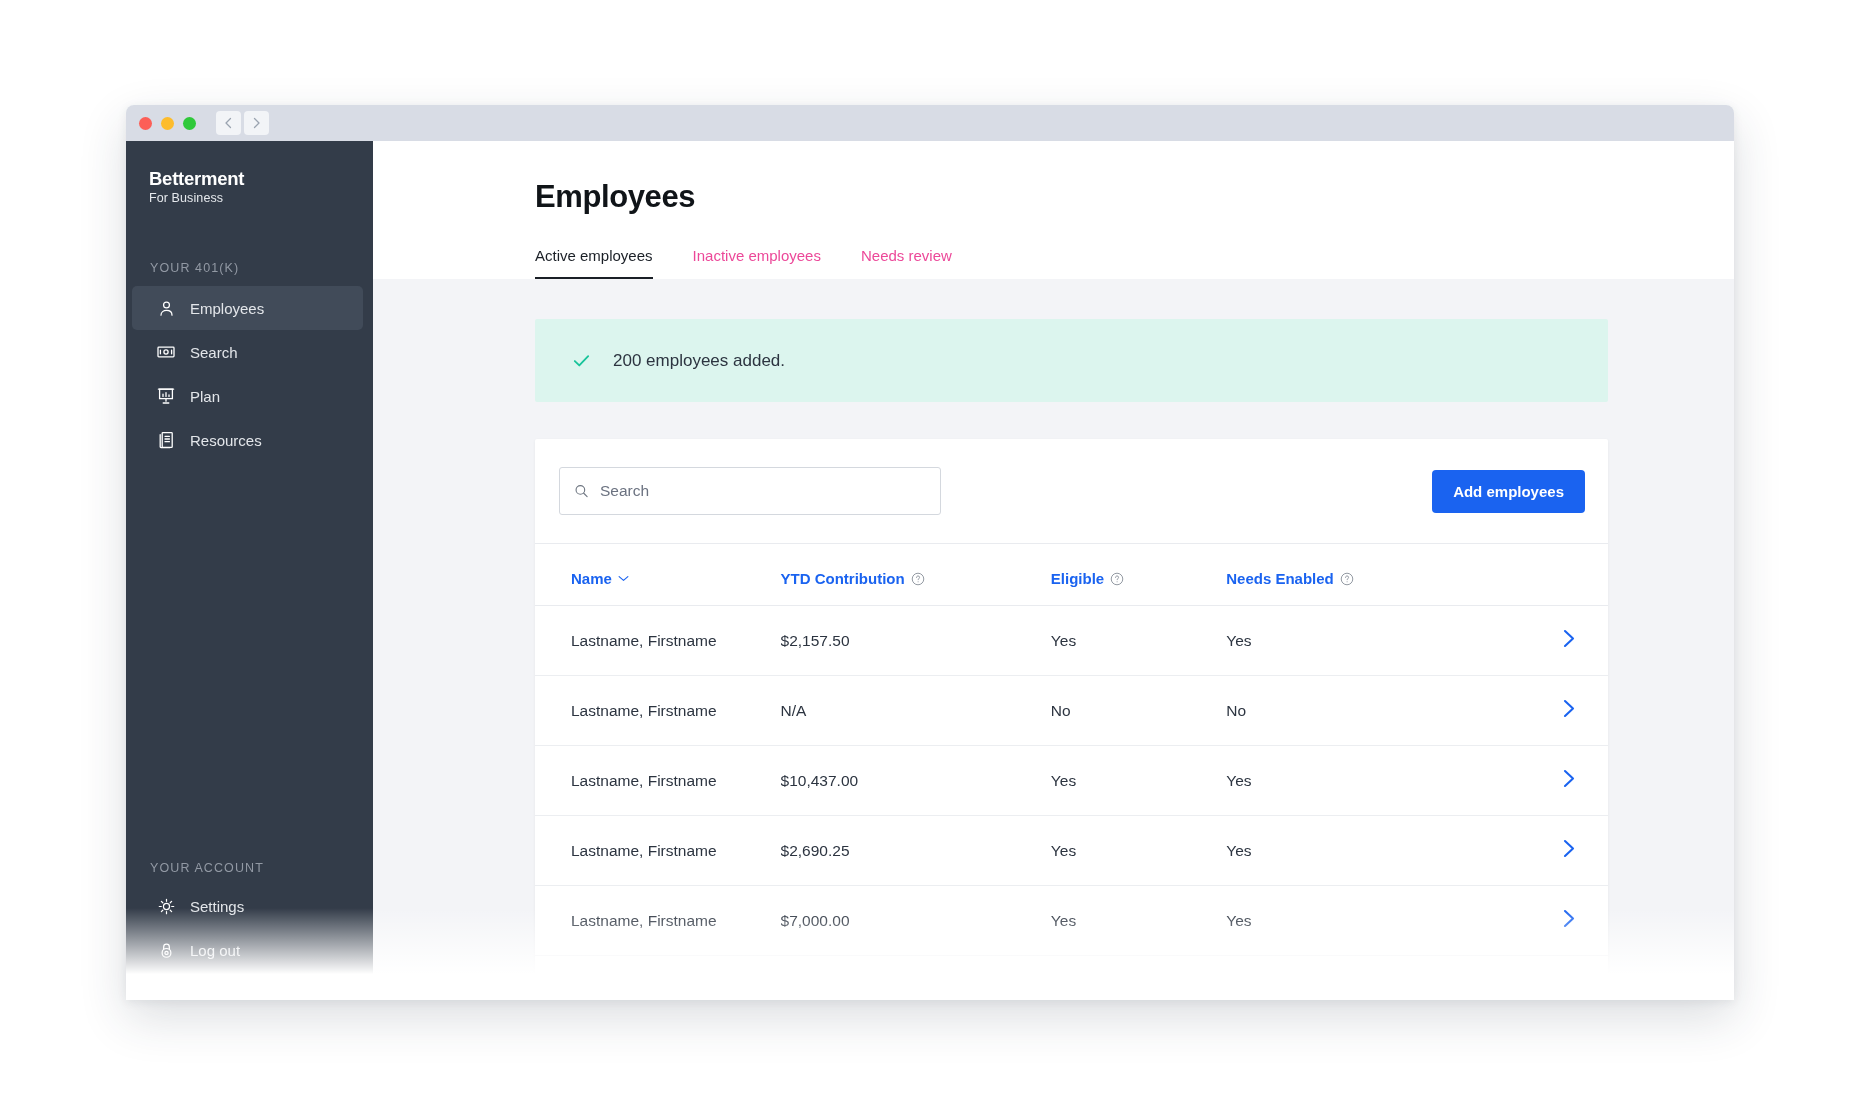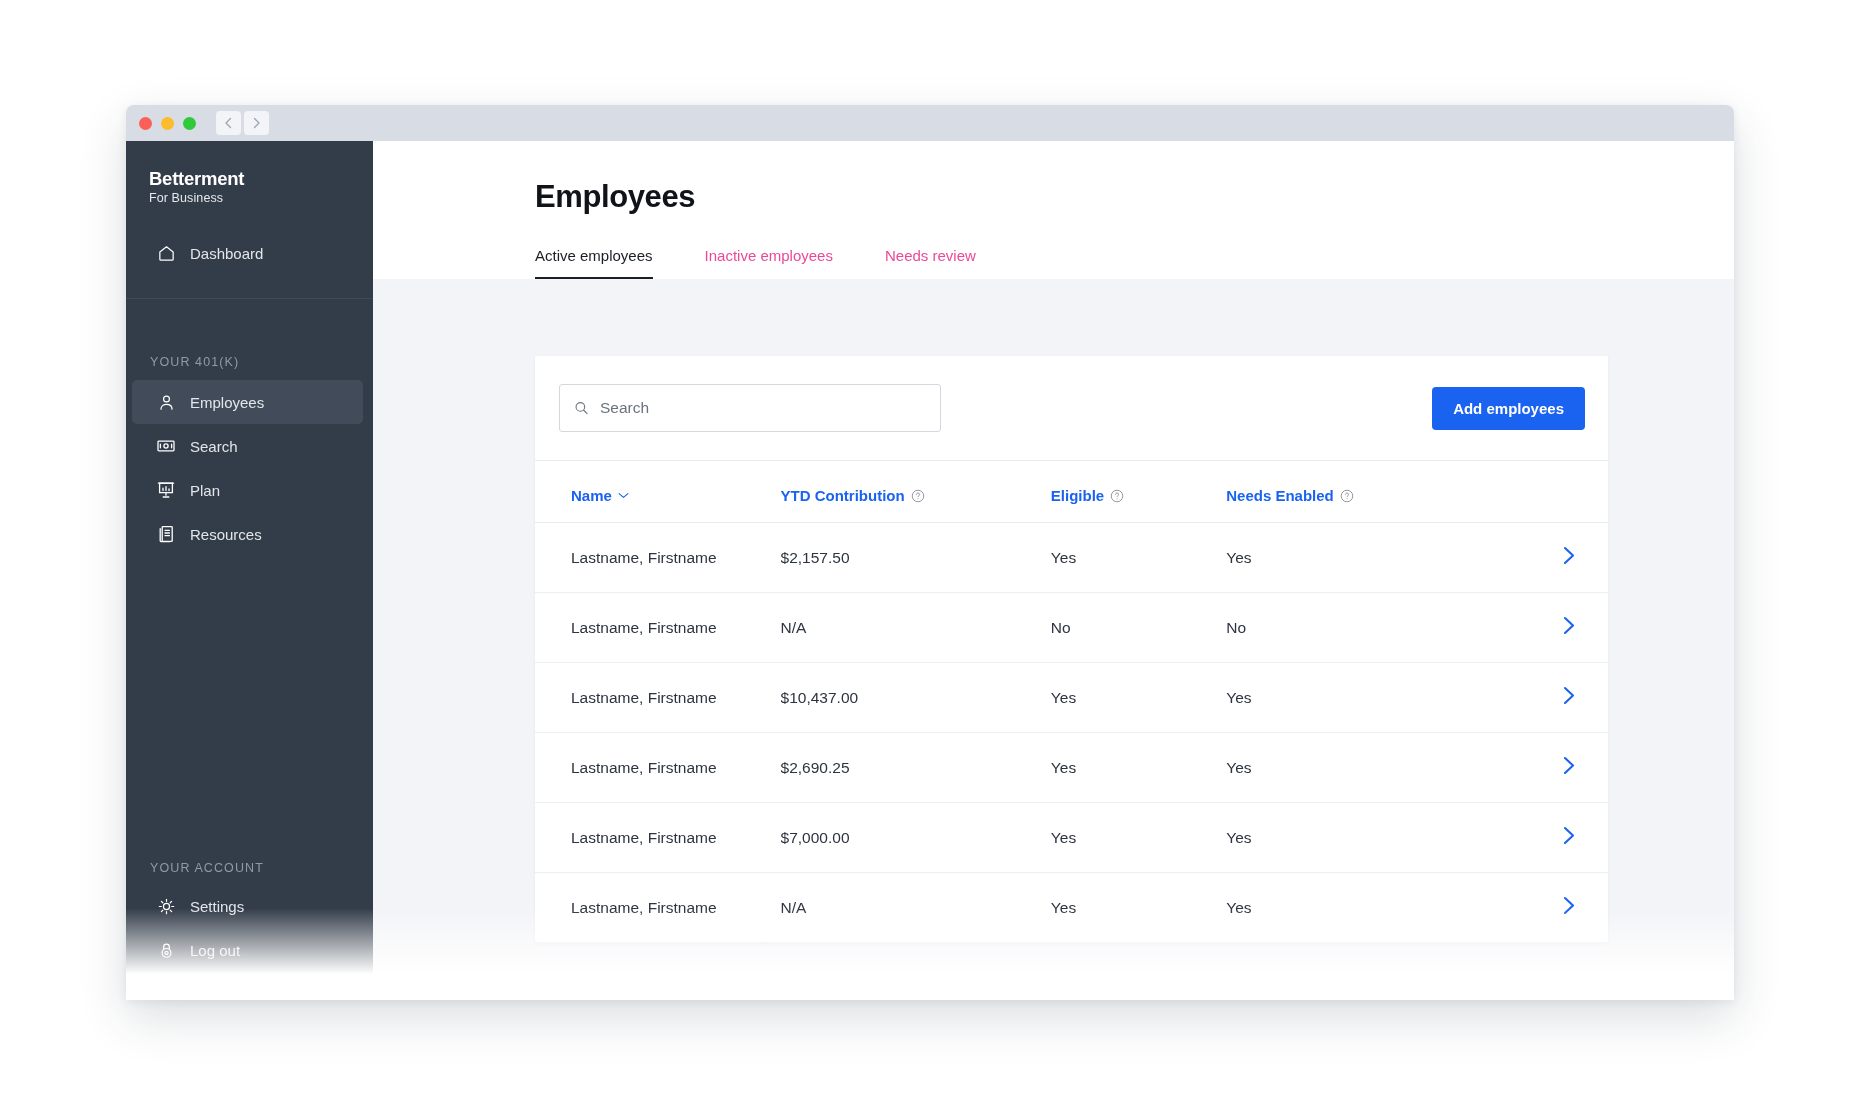--- a/index.html
+++ b/index.html
@@ -161,21 +161,21 @@
   .page-title {
     font-size: 31px;
     font-weight: bold;
     letter-spacing: -0.4px;
     color: #101418;
     padding-left: 162px;
   }
 
   .tabs {
     display: flex;
-    gap: 16px;
+    gap: 4px;
     padding-left: 162px;
     margin-top: 32px;
   }
   .tab {
     font-size: 15px;
     color: #ec4899;
     padding: 0 0 13px 0;
     margin-right: 36px;
     border-bottom: 2.5px solid transparent;
     cursor: pointer;
@@ -360,30 +360,20 @@
 
   <div class="viewport">
 
     <nav class="sidebar">
 
       <div class="brand">
         <div class="brand-name">Betterment</div>
         <div class="brand-sub">For Business</div>
       </div>
 
-      <div class="nav-top">
-        <div class="nav-item">
-          <span class="ico">
-            <svg width="19" height="19" viewBox="0 0 20 20" fill="none">
-              <path d="M3 8.3L10 3l7 5.3V16a1 1 0 0 1-1 1H4a1 1 0 0 1-1-1V8.3z" stroke="currentColor" stroke-width="1.3" stroke-linejoin="round"></path>
-            </svg>
-          </span>
-          <span>Dashboard</span>
-        </div>
-      </div>
 
       <div class="nav-section">
         <div class="section-label">YOUR 401(K)</div>
 
         <div class="nav-item active">
           <span class="ico">
             <svg width="19" height="19" viewBox="0 0 20 20" fill="none">
               <circle cx="10" cy="6.3" r="3.1" stroke="currentColor" stroke-width="1.3"></circle>
               <path d="M4.2 17c0-3.2 2.6-5 5.8-5s5.8 1.8 5.8 5" stroke="currentColor" stroke-width="1.3" stroke-linecap="round"></path>
             </svg>
@@ -464,20 +454,28 @@
         <div class="tabs">
           <div class="tab active">Active employees</div>
           <div class="tab">Inactive employees</div>
           <div class="tab">Needs review</div>
         </div>
       </header>
 
       <div class="content">
         <div class="inner">
 
+          <div class="alert">
+            <span class="alert-check">
+              <svg width="21" height="21" viewBox="0 0 22 22" fill="none">
+                <path d="M4 11.6l4.7 4.6L18 6.4" stroke="currentColor" stroke-width="1.9" stroke-linecap="round" stroke-linejoin="round"></path>
+              </svg>
+            </span>
+            <span class="alert-text">200 employees added.</span>
+          </div>
 
           <div class="card">
 
             <div class="card-toolbar">
               <div class="search-wrap">
                 <span class="search-ico">
                   <svg width="15" height="15" viewBox="0 0 16 16" fill="none">
                     <circle cx="6.8" cy="6.8" r="4.6" stroke="currentColor" stroke-width="1.2"></circle>
                     <path d="M10.4 10.4L14 14" stroke="currentColor" stroke-width="1.2" stroke-linecap="round"></path>
                   </svg>

